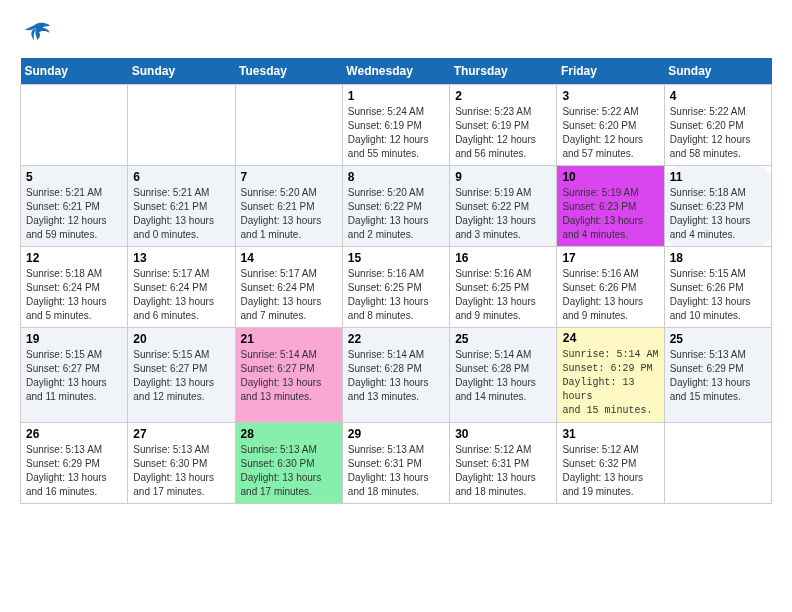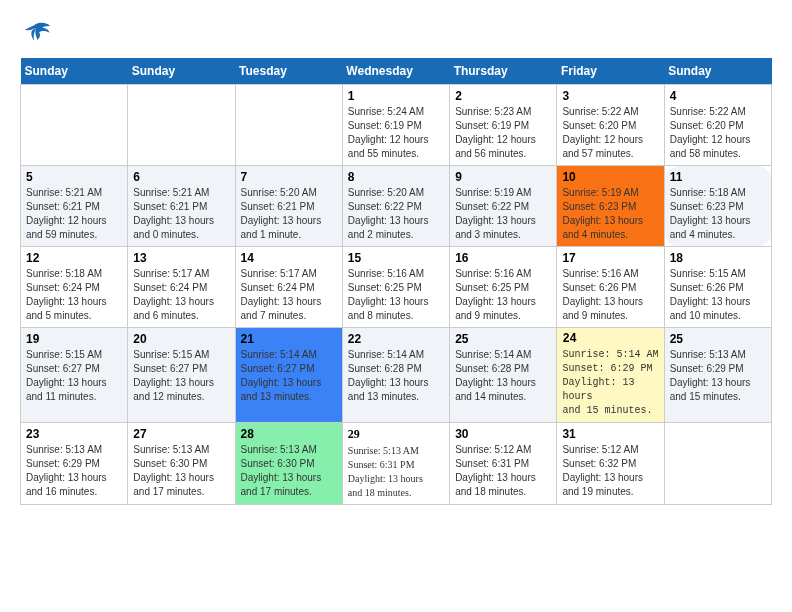--- a/index.html
+++ b/index.html
@@ -181,21 +181,21 @@
 Daylight: 13 hours
 and 2 minutes.</div>
         </td>
         <td style="background: rgb(240, 244, 248);">
           <span class="day-number">9</span>
           <div class="day-info" style="white-space: pre-line;">Sunrise: 5:19 AM
 Sunset: 6:22 PM
 Daylight: 13 hours
 and 3 minutes.</div>
         </td>
-        <td style="background: #f97316;">
+        <td style="background: #d946ef;">
           <span class="day-number">10</span>
           <div class="day-info" style="white-space: pre-line;">Sunrise: 5:19 AM
 Sunset: 6:23 PM
 Daylight: 13 hours
 and 4 minutes.</div>
         </td>
         <td style="background: rgb(240, 244, 248); border-radius: 16px;">
           <span class="day-number">11</span>
           <div class="day-info" style="white-space: pre-line;">Sunrise: 5:18 AM
 Sunset: 6:23 PM
@@ -262,21 +262,21 @@
 Daylight: 13 hours
 and 11 minutes.</div>
         </td>
         <td style="background: rgb(240, 244, 248);">
           <span class="day-number">20</span>
           <div class="day-info" style="white-space: pre-line;">Sunrise: 5:15 AM
 Sunset: 6:27 PM
 Daylight: 13 hours
 and 12 minutes.</div>
         </td>
-        <td style="background: #3b82f6;">
+        <td style="background: #f9a8d4;">
           <span class="day-number">21</span>
           <div class="day-info" style="white-space: pre-line;">Sunrise: 5:14 AM
 Sunset: 6:27 PM
 Daylight: 13 hours
 and 13 minutes.</div>
         </td>
         <td style="background: rgb(240, 244, 248);">
           <span class="day-number">22</span>
           <div class="day-info" style="white-space: pre-line;">Sunrise: 5:14 AM
 Sunset: 6:28 PM
@@ -300,41 +300,41 @@
         <td style="background: rgb(240, 244, 248);">
           <span class="day-number">25</span>
           <div class="day-info" style="white-space: pre-line;">Sunrise: 5:13 AM
 Sunset: 6:29 PM
 Daylight: 13 hours
 and 15 minutes.</div>
         </td>
       </tr>
       <tr>
         <td style="background: rgb(255, 255, 255);">
-          <span class="day-number">23</span>
+          <span class="day-number">26</span>
           <div class="day-info" style="white-space: pre-line;">Sunrise: 5:13 AM
 Sunset: 6:29 PM
 Daylight: 13 hours
 and 16 minutes.</div>
         </td>
         <td style="background: rgb(255, 255, 255);">
           <span class="day-number">27</span>
           <div class="day-info" style="white-space: pre-line;">Sunrise: 5:13 AM
 Sunset: 6:30 PM
 Daylight: 13 hours
 and 17 minutes.</div>
         </td>
         <td style="background: #86efac;">
           <span class="day-number">28</span>
           <div class="day-info" style="white-space: pre-line;">Sunrise: 5:13 AM
 Sunset: 6:30 PM
 Daylight: 13 hours
 and 17 minutes.</div>
         </td>
-        <td style="background: rgb(255, 255, 255); font-family: Liberation Serif, serif;">
+        <td style="background: rgb(255, 255, 255);">
           <span class="day-number">29</span>
           <div class="day-info" style="white-space: pre-line;">Sunrise: 5:13 AM
 Sunset: 6:31 PM
 Daylight: 13 hours
 and 18 minutes.</div>
         </td>
         <td style="background: rgb(255, 255, 255); margin-left: 32px;">
           <span class="day-number">30</span>
           <div class="day-info" style="white-space: pre-line;">Sunrise: 5:12 AM
 Sunset: 6:31 PM

